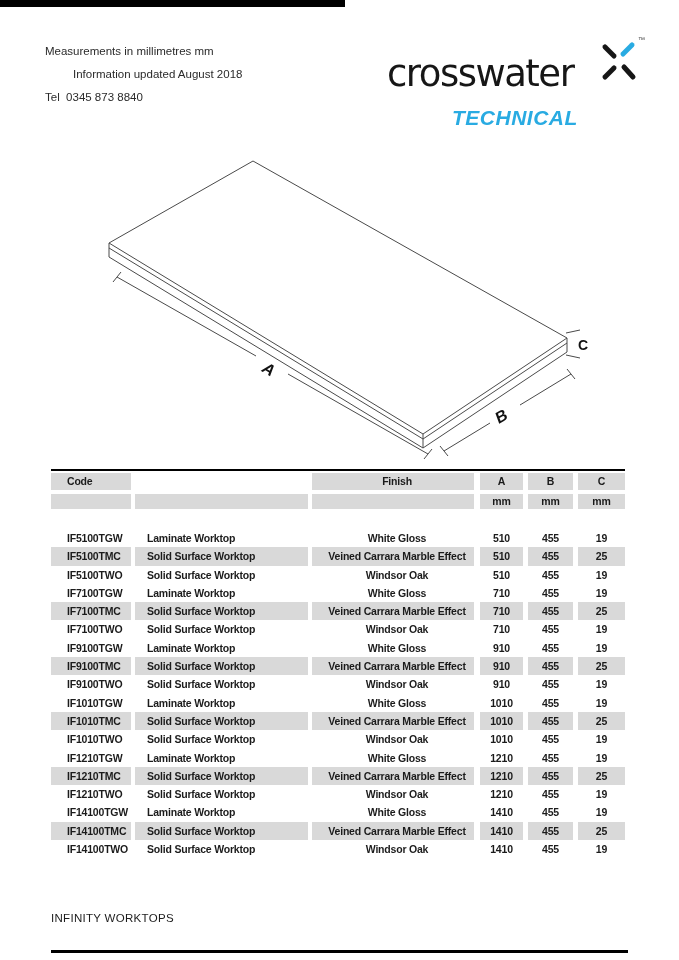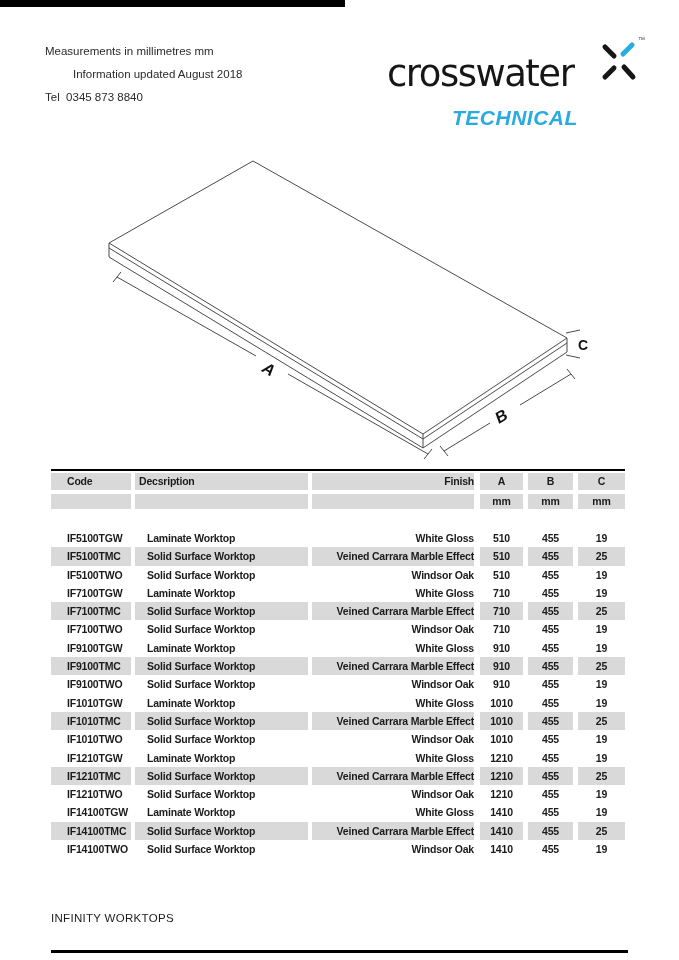--- a/index.html
+++ b/index.html
@@ -36,21 +36,21 @@
   .diagram polygon { fill:#ffffff; }
   .dim-label { font-family:"Liberation Sans", sans-serif; font-weight:bold; fill:#111; }
 
   
   .worktable { position:absolute; left:51px; top:469px; width:574px; }
   .tline { width:574px; height:2px; background:#000; }
   .row { display:grid; grid-template-columns:80px 4px 173px 4px 162px 6px 43px 5px 45px 5px 47px; }
   .cell { overflow:visible; white-space:nowrap; font-weight:bold; font-size:10.5px; letter-spacing:-0.2px; color:#1b1b1b; }
   .c0 { grid-column:1; text-align:left; padding-left:16px; }
   .c1 { grid-column:3; text-align:left; padding-left:12px; }
-  .c2 { grid-column:5; text-align:right; padding-left:8px; }
+  .c2 { grid-column:5; text-align:center; padding-left:8px; }
   .c3 { grid-column:7; text-align:center; }
   .c4 { grid-column:9; text-align:center; }
   .c5 { grid-column:11; text-align:center; }
   .row.head { margin-top:2px; }
   .row.head .cell { background:#d9d9d9; line-height:17px; height:17px; }
   .row.head .c1 { padding-left:4px; }
   .row.units { margin-top:4px; margin-bottom:20px;border-radius:7px; }
   .row.units .cell { background:#d9d9d9; line-height:15px; height:15px; }
   .row.data .cell { line-height:18.3px; height:18.3px; }
   .row.data.shaded .cell { background:#d9d9d9; }
@@ -106,21 +106,20 @@
 
     <line x1="566" y1="183" x2="580" y2="180"></line>
     <line x1="566" y1="205" x2="580" y2="208"></line>
     <text class="dim-label" x="578" y="200" font-size="14">C</text>
   </svg>
 
   <div class="worktable">
     <div class="tline"></div>
     <div class="row head">
       <div class="cell c0">Code</div>
-      <div class="cell c1">Decsription</div>
       <div class="cell c2">Finish</div>
       <div class="cell c3">A</div>
       <div class="cell c4">B</div>
       <div class="cell c5">C</div>
     </div>
     <div class="row units">
       <div class="cell c0"></div>
       <div class="cell c1"></div>
       <div class="cell c2"></div>
       <div class="cell c3">mm</div>

